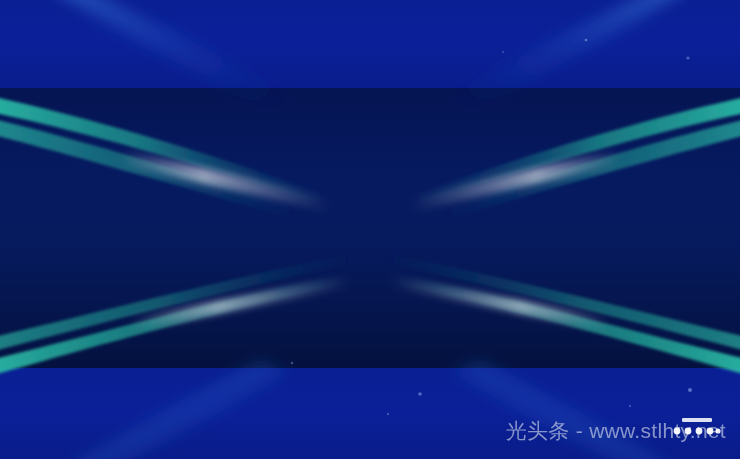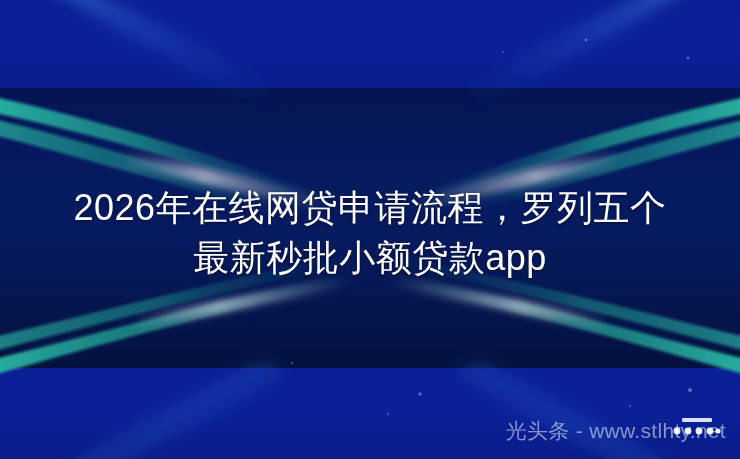--- a/index.html
+++ b/index.html
@@ -175,22 +175,20 @@
         <circle cx="503" cy="52" r="1.1" opacity="0.35"></circle>
         <circle cx="292" cy="363" r="1.2" opacity="0.4"></circle>
         <circle cx="420" cy="394" r="1.8" opacity="0.5"></circle>
         <circle cx="690" cy="390" r="2.0" opacity="0.55"></circle>
         <circle cx="630" cy="406" r="1.2" opacity="0.35"></circle>
         <circle cx="388" cy="414" r="1.2" opacity="0.35"></circle>
       </g>
     </svg>
   </div>
 
-  <div id="title-block">2026年在线网贷申请流程，罗列五个
-最新秒批小额贷款app</div>
 
   <div id="watermark">
     <span id="watermark-text">光头条 - www.stlhty.net</span>
     <svg id="watermark-logo" viewBox="0 0 56 26" xmlns="http://www.w3.org/2000/svg">
       <rect x="14" y="3" width="30" height="4" rx="1.2" fill="#eef2f7" opacity="0.92"></rect>
       <circle cx="9" cy="16" r="3.4" fill="#ffffff" opacity="0.95"></circle>
       <circle cx="20" cy="16" r="3.4" fill="#ffffff" opacity="0.95"></circle>
       <circle cx="31" cy="16" r="3.4" fill="#ffffff" opacity="0.95"></circle>
       <circle cx="42" cy="16" r="3.4" fill="#ffffff" opacity="0.95"></circle>
       <circle cx="50" cy="16" r="2.6" fill="#ffffff" opacity="0.9"></circle>

